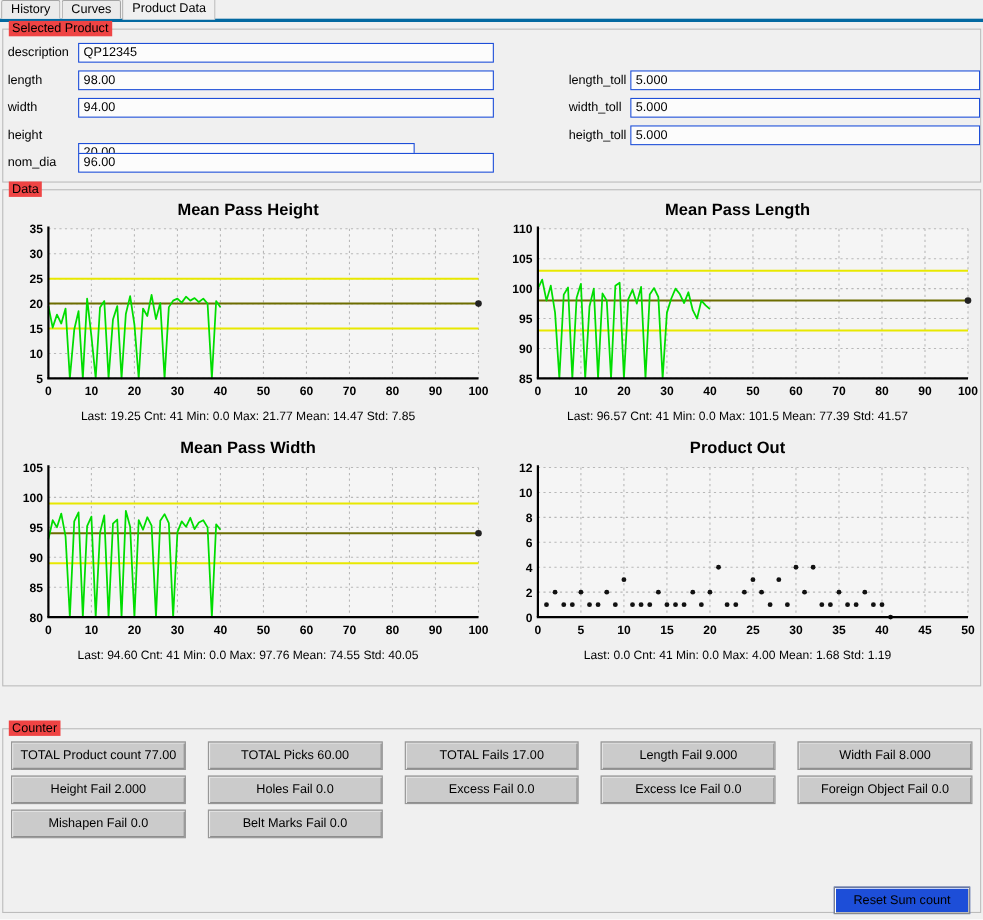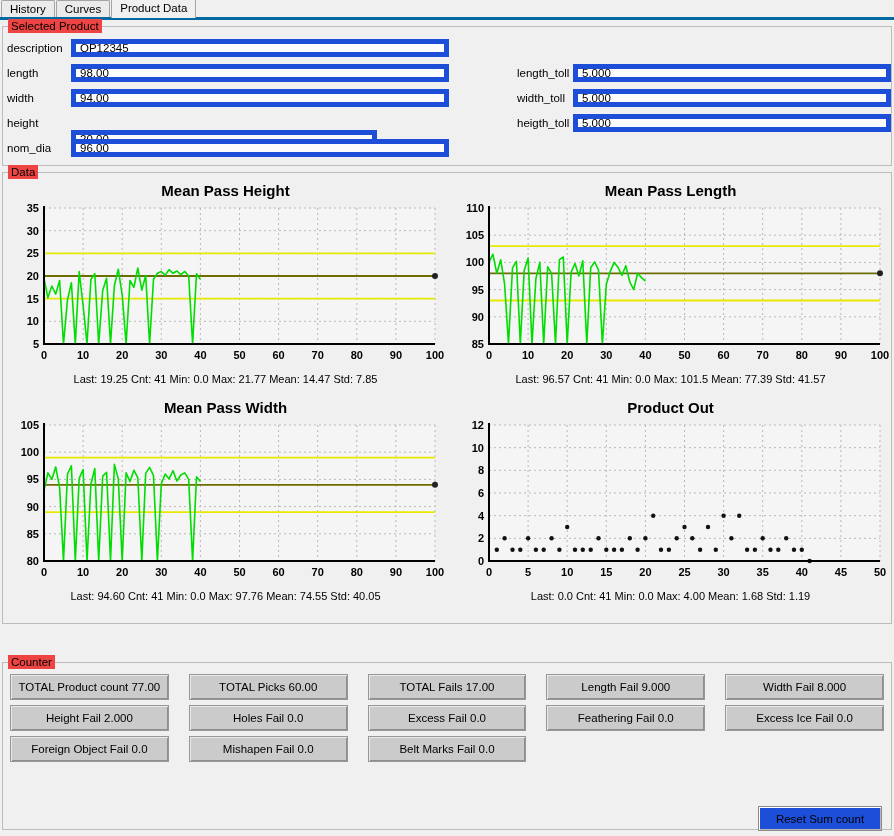--- a/index.html
+++ b/index.html
@@ -14,21 +14,21 @@
        border:1px solid #a5a5a5;border-bottom:none;border-radius:2px 2px 0 0;margin-right:1px;cursor:default;white-space:nowrap}
   .tab.active{height:20px;line-height:19px;background:#f0f0f0;z-index:2;margin-bottom:-1px}
 
   
   .group{position:absolute;border:1px solid #bcbcbc;background:#f0f0f0}
   .group-label{position:absolute;top:-8px;left:5px;background:#ef4444;padding:0 3px;line-height:14px}
 
   
   .frow{position:absolute;display:flex;align-items:center;height:18px}
   .flabel{display:inline-block}
-  .finput{height:18px;border:5px solid #1d4ed8;background:#fcfcfc;padding:0 4px;
+  .finput{height:18px;border:1px solid #1d4ed8;background:#fcfcfc;padding:0 4px;
           font:11.5px "Liberation Sans",sans-serif;color:#000}
 
   
   .charts{display:grid;grid-template-columns:445px 445px;row-gap:14px;padding-top:9px}
   .chart-cell{width:445px}
   .chart-title{text-align:center;font-size:15px;font-weight:bold;margin-bottom:3px}
   svg.chartplot{display:block;width:443px;height:164px;margin:0 auto}
   .chart-stats{text-align:center;font-size:11px;margin-top:7px}
   .tick{font-family:"Liberation Sans",sans-serif;font-size:11px;font-weight:bold;fill:#000}
 
@@ -337,21 +337,20 @@
       <div class="ccell">TOTAL Product count 77.00</div>
       <div class="ccell">TOTAL Picks 60.00</div>
       <div class="ccell">TOTAL Fails 17.00</div>
 
       <div class="ccell">Length Fail 9.000</div>
       <div class="ccell">Width Fail 8.000</div>
       <div class="ccell">Height Fail 2.000</div>
 
       <div class="ccell">Holes Fail 0.0</div>
       <div class="ccell">Excess Fail 0.0</div>
-      <div class="ccell">Feathering Fail 0.0</div>
 
       <div class="ccell">Excess Ice Fail 0.0</div>
       <div class="ccell">Foreign Object Fail 0.0</div>
       <div class="ccell">Mishapen Fail 0.0</div>
 
       <div class="ccell">Belt Marks Fail 0.0</div>
       <div class="ccell empty"></div>
       <div class="ccell empty"></div>
     </div>
   </div>

